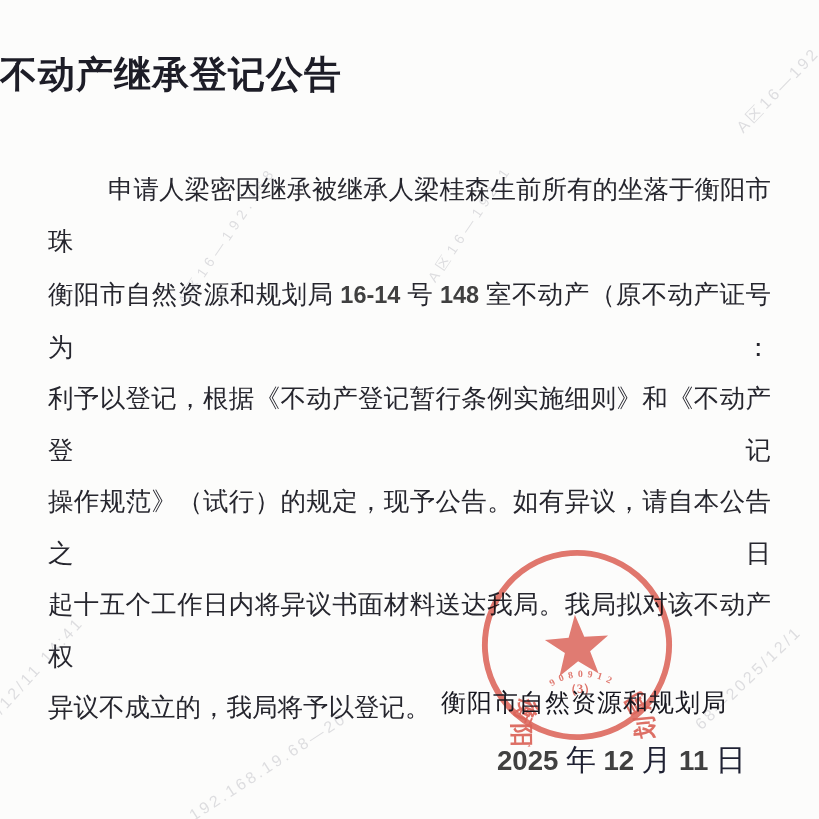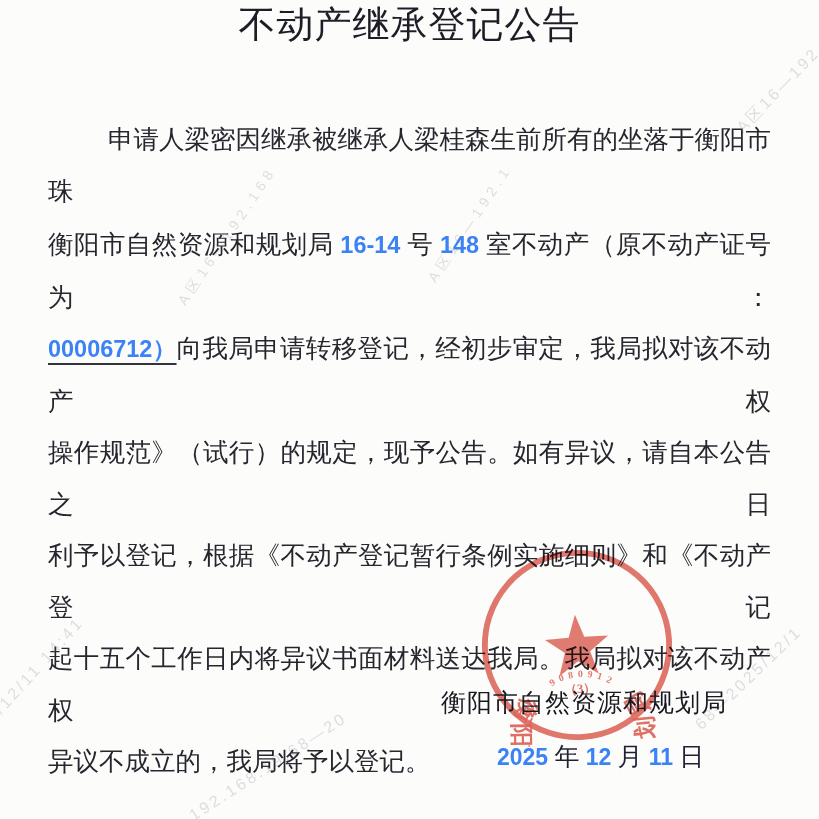--- a/index.html
+++ b/index.html
@@ -28,43 +28,44 @@
   }
   .wm-1 { left: -34px; top: 738px; transform: rotate(-48deg); }
   .wm-2 { left: 128px; top: 848px; transform: rotate(-33deg); }
   .wm-3 { left: 698px; top: 718px; transform: rotate(-44deg); }
   .wm-4 { left: 740px; top: 120px; transform: rotate(-46deg); }
   .wm-5 { left: 182px; top: 295px; transform: rotate(-56deg); font-size: 14px; letter-spacing: 5px; }
   .wm-6 { left: 432px; top: 272px; transform: rotate(-56deg); font-size: 14px; letter-spacing: 5px; }
 
   
   .title {
-    text-align: center;
+    padding-top: 50px;
+    text-align: left;
     font-size: 37px;
-    font-weight: 400;
+    font-weight: 700;
     letter-spacing: 1px;
     color: #1d1d27;
   }
 
   
   .body {
     margin: 66px 48px 0 48px;
     font-size: 25.5px;
     line-height: 51.5px;
     color: #26262e;
   }
   .bodyline { white-space: nowrap; }
   .bodyline.fill { text-align: justify; text-align-last: justify; white-space: normal; }
   .bodyline.indent { text-indent: 2.35em; font-family: Liberation Mono, monospace; }
 
   .num {
     font-family: "Liberation Sans", sans-serif;
     font-weight: 700;
     font-size: 0.92em;
-    color: #3b82f6;
+    color: #404040;
   }
   .u {
     text-decoration: underline;
     text-decoration-thickness: 2px;
     text-underline-offset: 6px;
     text-decoration-color: #33333c;
   }
 
   
   .seal {
@@ -86,21 +87,21 @@
     left: 441px;
     top: 686px;
     font-size: 25px;
     letter-spacing: 1px;
     color: #17171f;
   }
   .dateline {
     position: absolute;
     left: 497px;
     top: 740px;
-    font-size: 25px;
+    font-size: 30px;
     color: #1f2133;
     white-space: nowrap;
   }
 </style>
 </head>
 <body>
 
 <div class="page">
 
   <div class="wm wm-1">2025/12/11 14:41</div>
@@ -108,23 +109,22 @@
   <div class="wm wm-3">68—2025/12/1</div>
   <div class="wm wm-4">A区16—192.168.18</div>
   <div class="wm wm-5">A区16—192.168</div>
   <div class="wm wm-6">A区16—192.1</div>
 
   <div class="title">不动产继承登记公告</div>
 
   <div class="body">
       <div class="bodyline indent fill"><span class="cn">申请人梁密因继承被继承人梁桂森生前所有的坐落于衡阳市珠</span></div>
       <div class="bodyline fill"><span class="cn">衡阳市自然资源和规划局 </span><span class="num">16-14</span><span class="cn"> 号 </span><span class="num">148</span><span class="cn"> 室不动产（原不动产证号为：</span></div>
-      <div class="bodyline fill"><span class="num u">00006712）</span><span class="cn">向我局申请转移登记，经初步审定，我局拟对该不动产权</span></div>
+      <div class="bodyline fill"><span class="cn">利予以登记，根据《不动产登记暂行条例实施细则》和《不动产登记</span></div>
       <div class="bodyline fill"><span class="cn">操作规范》（试行）的规定，现予公告。如有异议，请自本公告之日</span></div>
-      <div class="bodyline fill"><span class="cn">利予以登记，根据《不动产登记暂行条例实施细则》和《不动产登记</span></div>
       <div class="bodyline fill"><span class="cn">起十五个工作日内将异议书面材料送达我局。我局拟对该不动产权</span></div>
       <div class="bodyline"><span class="cn">异议不成立的，我局将予以登记。</span></div>
     </div>
 
   <svg class="seal" viewBox="0 0 200 200" aria-hidden="true">
     <defs>
       <path id="ringPath" d="M 45.6,145.6 A 71,71 0 1 0 154.4,145.6" fill="none"></path>
       <path id="numPath" d="M 64.9,144.9 A 57,57 0 0 1 135.1,144.9" fill="none"></path>
     </defs>
     <circle cx="100" cy="100" r="94" fill="none" stroke="#d8493d" stroke-width="6" opacity="0.88"></circle>

